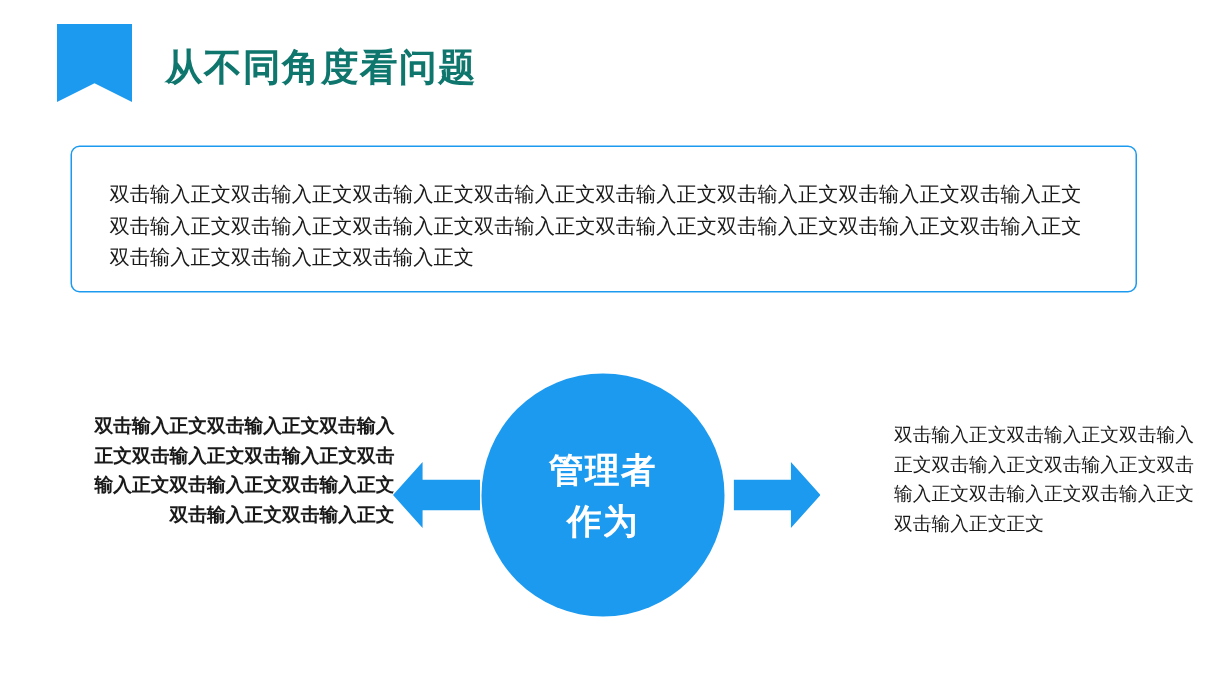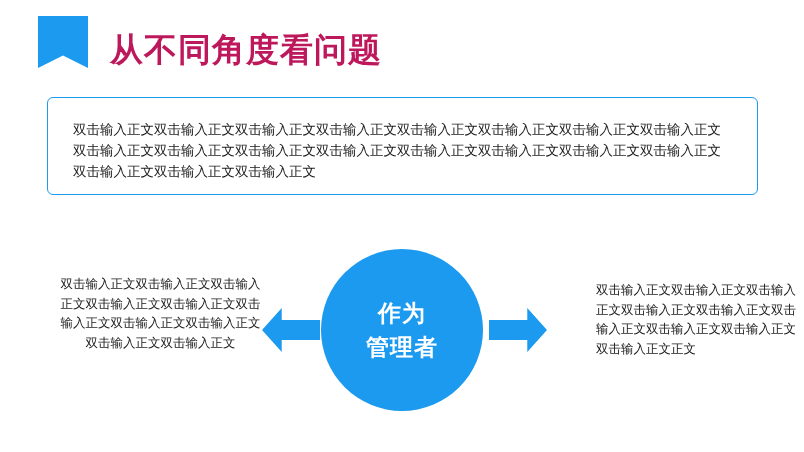--- a/index.html
+++ b/index.html
@@ -29,23 +29,23 @@
     top: 16px;
     width: 50px;
     height: 52px;
     background: #1c9aef;
     clip-path: polygon(0 0, 100% 0, 100% 100%, 50% 76%, 0 100%);
   }
   #title-text {
     position: absolute;
     left: 110px;
     top: 28px;
-    font-size: 33px;
+    font-size: 25px;
     font-weight: bold;
-    color: #be185d;
+    color: #0f766e;
     letter-spacing: 1px;
     white-space: nowrap;
   }
 
   
   #top-box {
     position: absolute;
     left: 47px;
     top: 97px;
     width: 711px;
@@ -109,21 +109,22 @@
   .side-text {
     position: absolute;
     font-size: 12.5px;
     line-height: 19.5px;
     color: #1a1a1a;
   }
   #left-text {
     left: 58px;
     top: 275px;
     width: 205px;
-    text-align: center;
+    text-align: right;
+    font-weight: bold;
   }
   #right-text {
     left: 548px;
     top: 281px;
     width: 210px;
     text-align: left;
     margin-left: 48px;
   }
 </style>
 </head>
@@ -136,19 +137,19 @@
 
 <div id="top-box">
   <div id="top-box-text">双击输入正文双击输入正文双击输入正文双击输入正文双击输入正文双击输入正文双击输入正文双击输入正文双击输入正文双击输入正文双击输入正文双击输入正文双击输入正文双击输入正文双击输入正文双击输入正文双击输入正文双击输入正文双击输入正文</div>
 </div>
 
 <div class="side-text" id="left-text">双击输入正文双击输入正文双击输入正文双击输入正文双击输入正文双击输入正文双击输入正文双击输入正文双击输入正文双击输入正文</div>
 
 <div class="arrow" id="arrow-left"></div>
 
 <div id="center-circle">
+  <div class="line">管理者</div>
   <div class="line">作为</div>
-  <div class="line">管理者</div>
 </div>
 
 <div class="arrow" id="arrow-right"></div>
 
 <div class="side-text" id="right-text">双击输入正文双击输入正文双击输入正文双击输入正文双击输入正文双击输入正文双击输入正文双击输入正文双击输入正文正文</div>
 
 </body></html>

